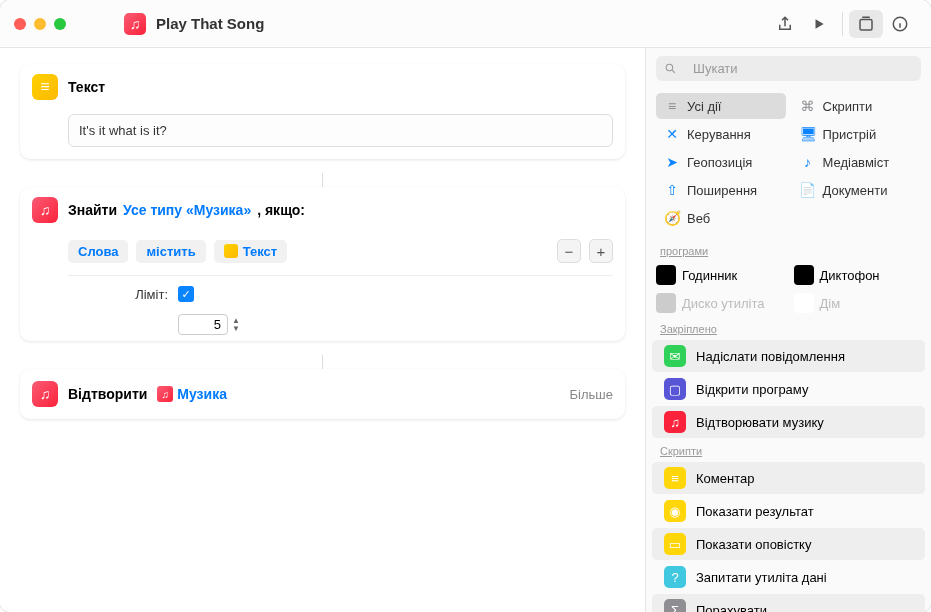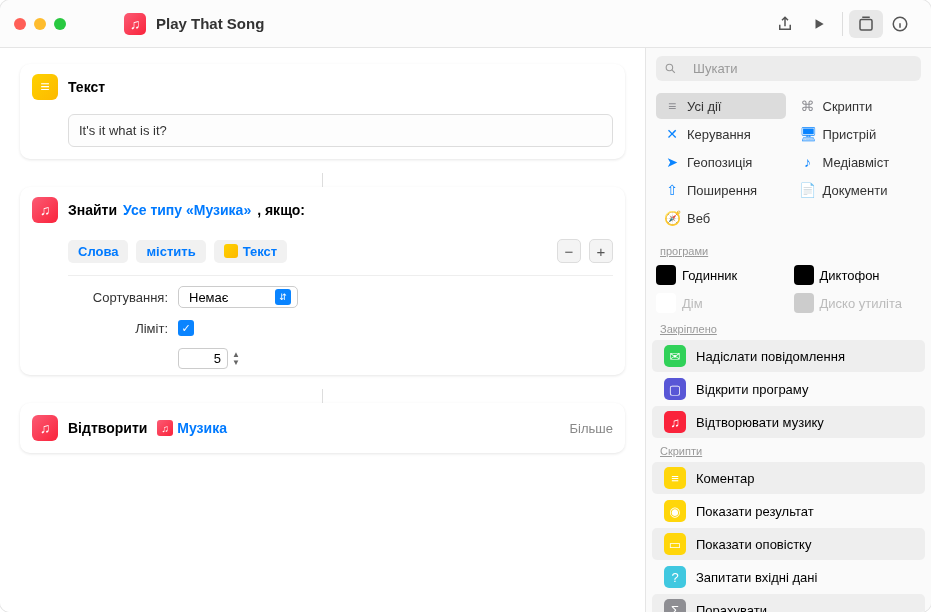--- a/index.html
+++ b/index.html
@@ -135,27 +135,20 @@
         <div class="filter-row">
           <span class="pill">Слова</span>
           <span class="pill">містить</span>
           <span class="pill var">Текст</span>
           <div class="spacer"></div>
           <div class="round-btn">−</div>
           <div class="round-btn">+</div>
         </div>
         <div class="divider"></div>
         <div class="opt-row">
-          <span class="opt-label">Сортування:</span>
-          <div class="select">
-            <span>Немає</span>
-            <span class="chev">⇵</span>
-          </div>
-        </div>
-        <div class="opt-row">
           <span class="opt-label">Ліміт:</span>
           <div class="checkbox">✓</div>
         </div>
         <div class="opt-row">
           <span class="opt-label"></span>
           <div class="stepper">
             <input value="5" style="">
             <div class="stepper-btns">
                 <span>▲</span>
                 <span>▼</span>
@@ -234,26 +227,26 @@
               <span class="app-ic" style="background:#000"></span>
               <span>Годинник</span>
             </div>
             <div class="app-item">
               <span class="app-ic" style="background:#000"></span>
               <span>Диктофон</span>
             </div>
           </div>
           <div class="app-row">
             <div class="app-item fade">
+              <span class="app-ic" style="background:#ccc"></span>
+              <span>Диско утиліта</span>
+            </div>
+            <div class="app-item fade">
               <span class="app-ic" style="background:#fff"></span>
               <span>Дім</span>
-            </div>
-            <div class="app-item fade">
-              <span class="app-ic" style="background:#ccc"></span>
-              <span>Диско утиліта</span>
             </div>
           </div>
         </div>
 
       <div class="list">
         <div class="section-label">Закріплено</div>
         <div id="pinned">
             <div class="action-item z">
               <span class="action-ic" style="background:#30d158">✉</span>
               <span>Надіслати повідомлення</span>
@@ -276,21 +269,21 @@
             <div class="action-item">
               <span class="action-ic" style="background:#ffd60a">◉</span>
               <span>Показати результат</span>
             </div>
             <div class="action-item z">
               <span class="action-ic" style="background:#ffd60a">▭</span>
               <span>Показати оповістку</span>
             </div>
             <div class="action-item">
               <span class="action-ic" style="background:#40c8e0">?</span>
-              <span>Запитати вхідні дані</span>
+              <span>Запитати утиліта дані</span>
             </div>
             <div class="action-item z">
               <span class="action-ic" style="background:#8e8e93">Σ</span>
               <span>Порахувати</span>
             </div>
           </div>
       </div>
     </div>
   </div>
 </div>

